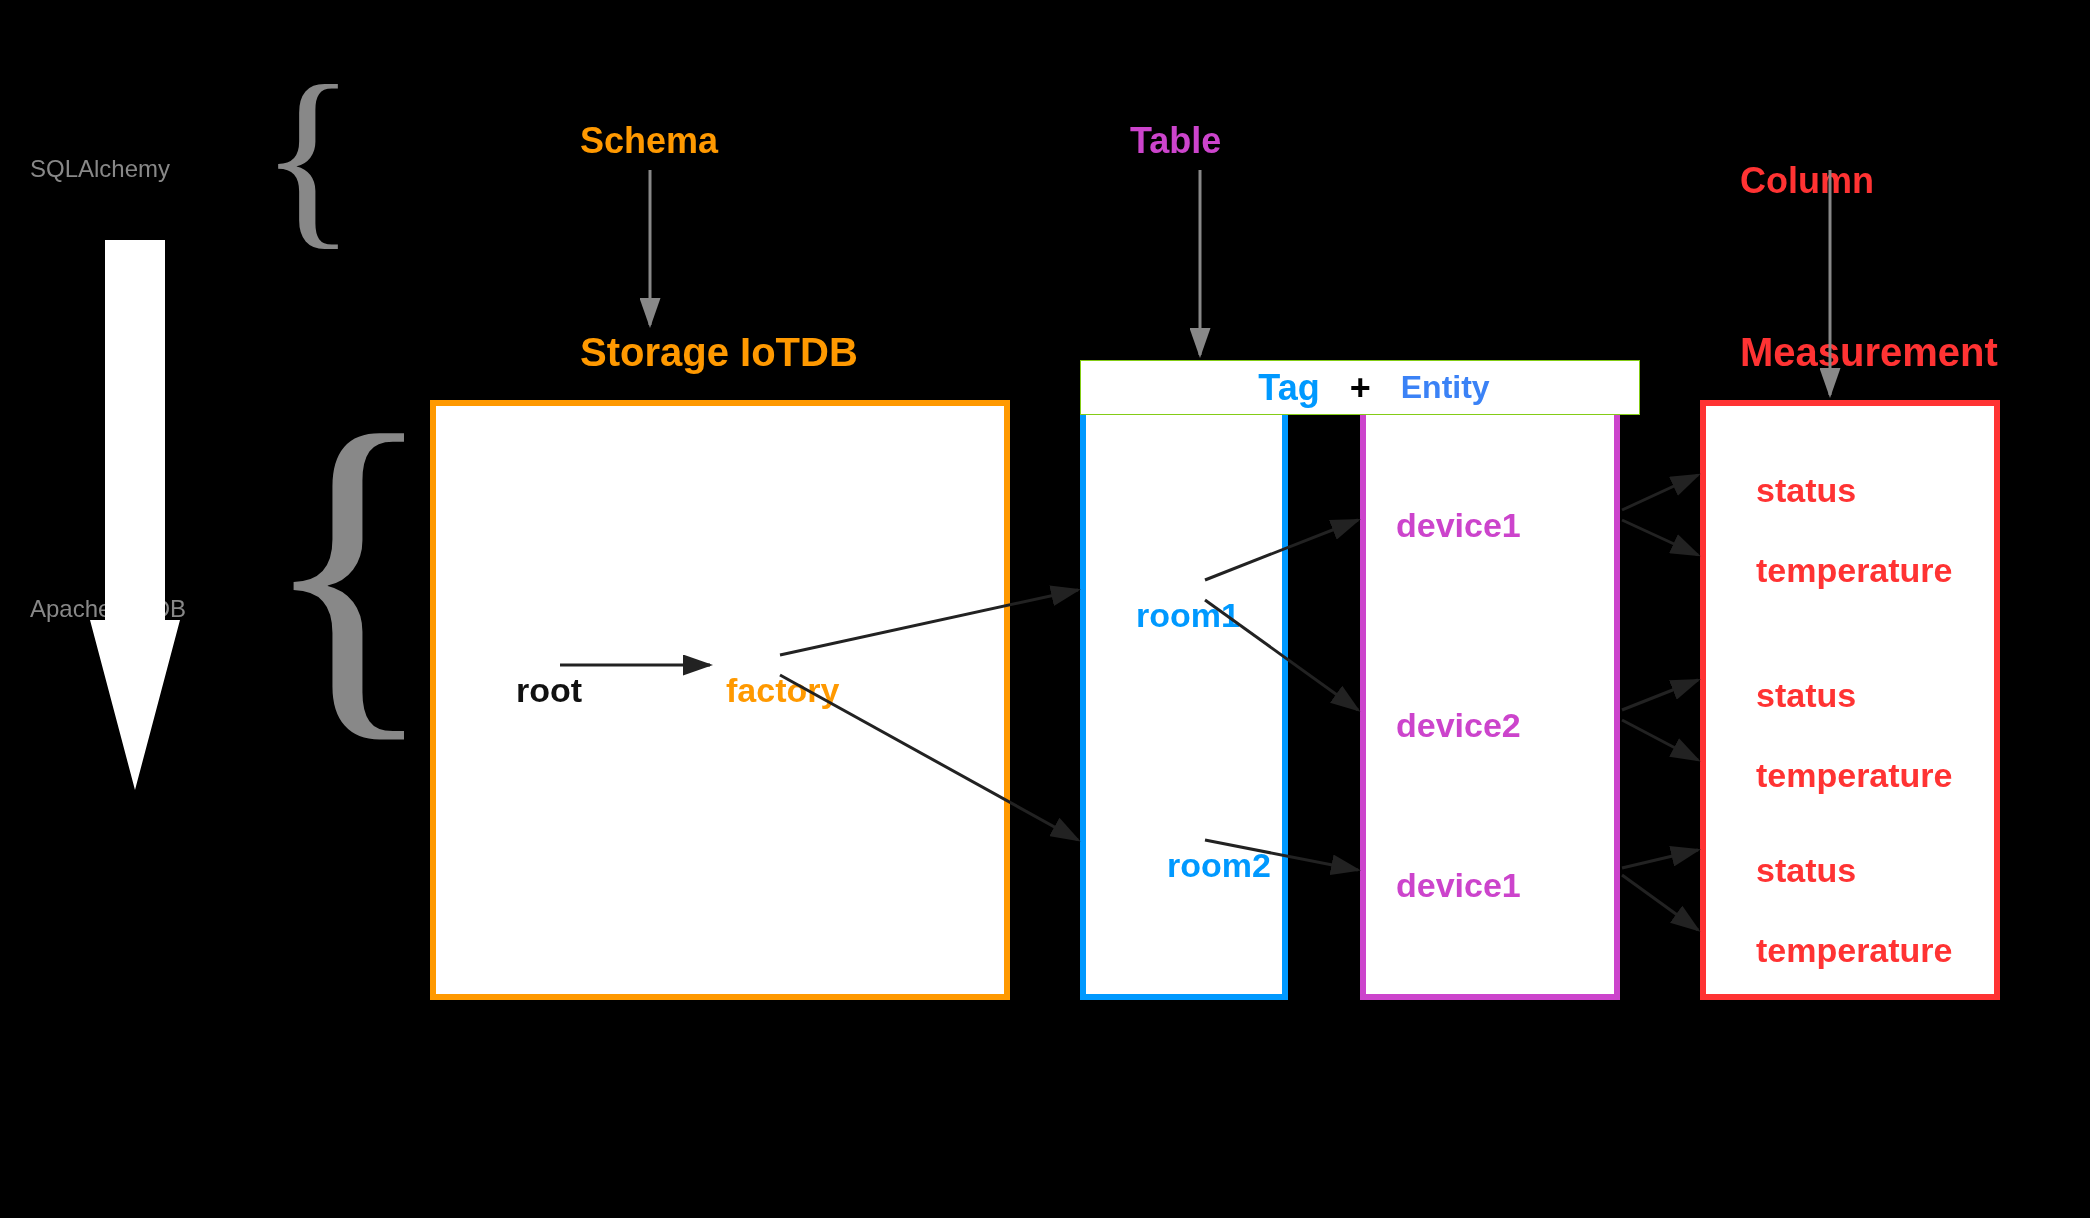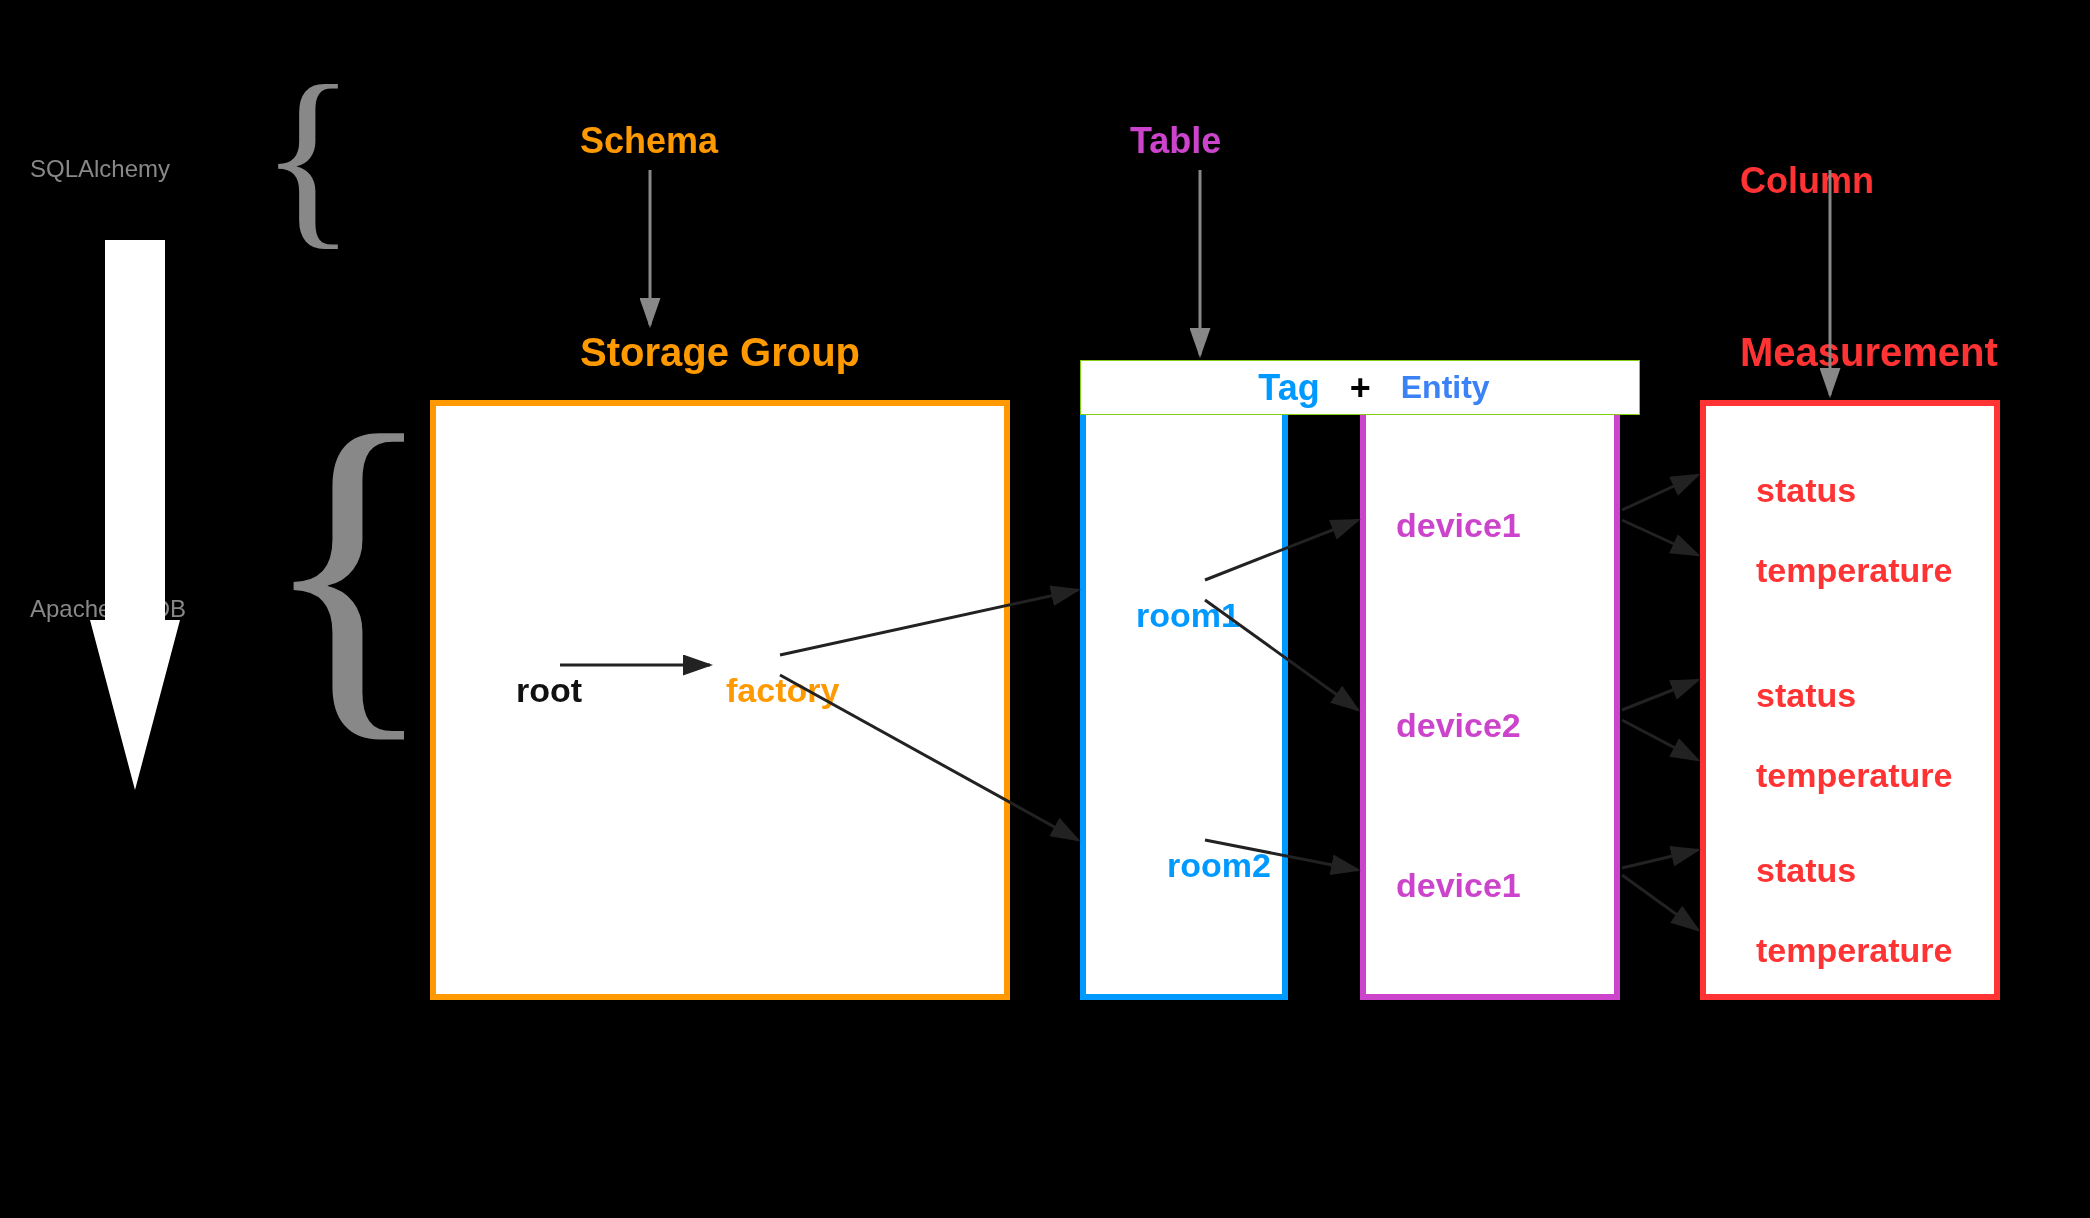--- a/index.html
+++ b/index.html
@@ -139,21 +139,21 @@
   <div style="position:absolute; left:260px; top:380px; color:#888; font-size:370px; font-weight:100; line-height:1; font-family:serif;">{</div>
 
   <svg class="big-arrow" viewBox="0 0 90 550" xmlns="http://www.w3.org/2000/svg">
     <polygon points="15,0 75,0 75,380 90,380 45,550 0,380 15,380" fill="white"></polygon>
   </svg>
 
   <div class="col-header text-orange" style="left:580px;">Schema</div>
   <div class="col-header text-purple" style="left:1130px;">Table</div>
   <div class="col-header text-red" style="left:1740px;margin-top:40px;">Column</div>
 
-  <div style="position:absolute; top:330px; left:580px; font-size:40px; font-weight:bold; color:#ff9900;">Storage Group</div>
+  <div style="position:absolute; top:330px; left:580px; font-size:40px; font-weight:bold; color:#ff9900;">Storage IoTDB</div>
   <div style="position:absolute; top:330px; left:1740px; font-size:40px; font-weight:bold; color:#ff3333;">Measurement</div>
 
   <div class="tag-entity-box">
     <span class="tag-label">Tag</span>
     <span class="plus-label">+</span>
     <span class="entity-label">Entity</span>
   </div>
 
   <div class="box box-orange">
 

